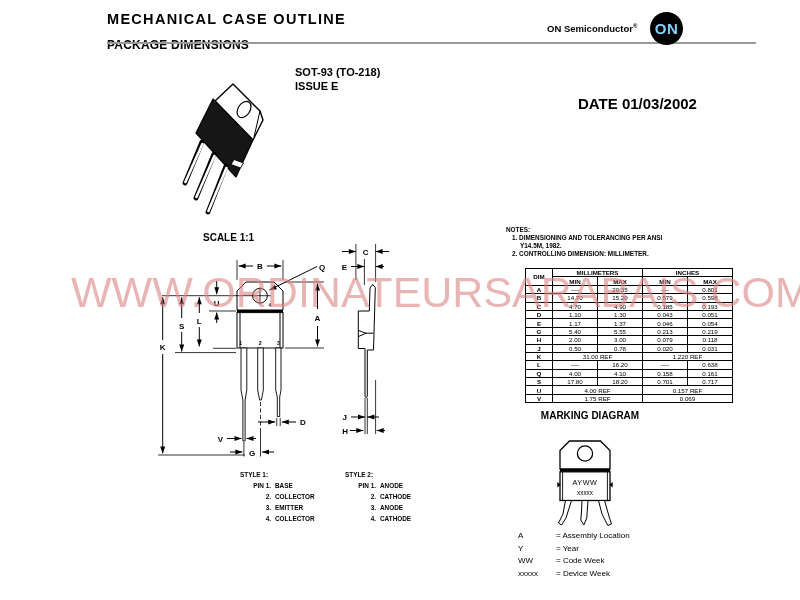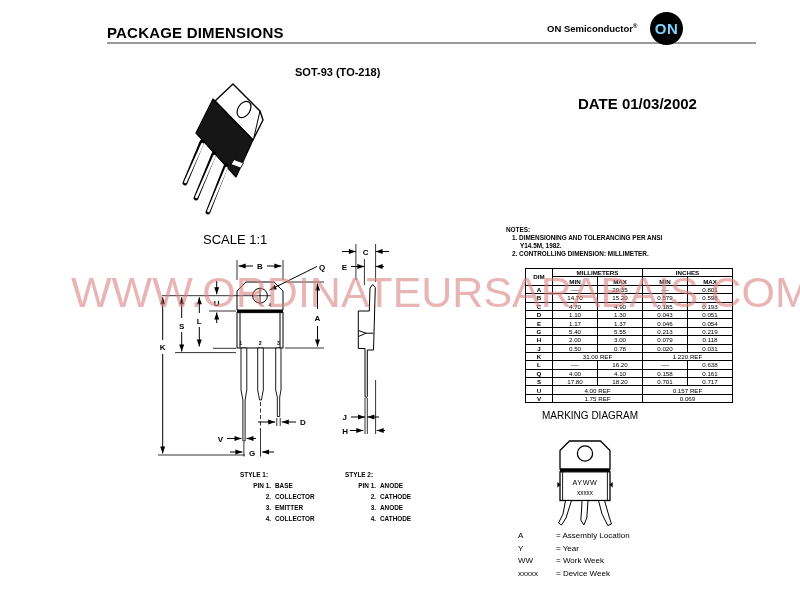--- a/index.html
+++ b/index.html
@@ -1,45 +1,45 @@
 <!DOCTYPE html>
 <html><head>
 <meta charset="utf-8">
 <style>
   html,body{margin:0;padding:0;background:#fff;}
   .page{position:relative;width:800px;height:600px;background:#fff;overflow:hidden;
         font-family:"Liberation Sans",sans-serif;color:#000;}
   .abs{position:absolute;}
 
   .title{left:107px;top:11px;font-size:14.5px;font-weight:bold;letter-spacing:1.3px;white-space:nowrap;}
-  .subtitle{left:107px;top:24px;font-size:15px;font-weight:bold;letter-spacing:.2px;}
+  .subtitle{left:107px;top:38px;font-size:12px;font-weight:bold;letter-spacing:.2px;}
   .rule{left:107px;top:42px;width:649px;height:2px;background:#9a9a9a;}
   .brand{left:547px;top:23px;font-size:9.5px;font-weight:bold;white-space:nowrap;}
   .brand .reg{font-size:6px;vertical-align:super;}
   .logo{left:650px;top:12px;width:33px;height:33px;background:#000;border-radius:50%;
         color:#7dd3fc;display:flex;align-items:center;justify-content:center;
         font-weight:bold;font-size:15px;letter-spacing:.5px;}
 
   .case-block{left:295px;top:66px;width:160px;text-align:left;font-size:11px;font-weight:bold;line-height:13.5px;}
   .date{left:578px;top:95px;font-size:15px;font-weight:bold;}
 
-  .scale{left:203px;top:232px;font-size:13px;font-weight:normal;}
+  .scale{left:203px;top:232px;font-size:10px;font-weight:bold;}
 
   .notes{left:506px;top:226px;font-size:6.4px;line-height:8px;font-weight:bold;white-space:nowrap;}
   .notes .n1{margin-left:6px;}
   .notes .n2{margin-left:14px;}
   .notes .n3{margin-left:6px;}
 
   .dim-table{left:525px;top:268px;border-collapse:collapse;font-size:6.2px;line-height:7px;background:#fff;}
   .dim-table td,.dim-table th{border:1px solid #000;text-align:center;padding:0 1px;height:7.4px;font-weight:normal;}
   .dim-table th{font-weight:bold;}
   .dim-table .c-dim{width:24px;font-weight:bold;}
   .dim-table .c-v{width:42px;}
 
-  .marking-title{left:533px;top:410px;width:114px;text-align:center;font-size:10px;font-weight:normal;white-space:nowrap;}
+  .marking-title{left:533px;top:410px;width:114px;text-align:center;font-size:10px;font-weight:bold;white-space:nowrap;}
   .legend{left:518px;top:530px;font-size:8px;line-height:12.6px;}
   .legend-row{display:flex;}
   .legend-sym{width:38px;}
 
   .style-block{font-size:6.4px;line-height:10.9px;font-weight:bold;white-space:nowrap;}
   .s1{left:240px;top:470px;}
   .s2{left:345px;top:470px;}
   .pins{margin-left:8px;}
   .pin-row{display:flex;}
   .pin-num{width:23px;text-align:right;margin-right:4px;}
@@ -52,27 +52,29 @@
   .pinlbl{font-size:5.2px;font-weight:bold;}
   .pinlbl4{font-size:4.8px;font-weight:bold;}
   .mark-code{font-size:7.2px;letter-spacing:.6px;}
   .mark-code2{font-size:6.4px;}
 </style>
 </head>
 <body>
 
 <div class="page">
 
+  <div class="abs title">MECHANICAL CASE OUTLINE</div>
   <div class="abs subtitle">PACKAGE DIMENSIONS</div>
   <div class="abs rule"></div>
   <div class="abs brand"><span>ON Semiconductor</span><span class="reg">®</span></div>
   <div class="abs logo">ON</div>
 
   <div class="abs case-block">
     <div>SOT-93 (TO-218)</div>
+    <div>ISSUE E</div>
   </div>
   <div class="abs date">DATE 01/03/2002</div>
 
   <svg class="abs" style="left:150px;top:70px;" width="180" height="160" viewBox="0 0 180 160">
     <g stroke="#000" fill="none">
       <polygon points="83,14 110,41 113,50 103,70 65,31" fill="#fff" stroke-width="1.4" stroke-linejoin="round"></polygon>
       <line x1="110" y1="41" x2="104" y2="67" stroke-width="1"></line>
       <ellipse cx="94" cy="39.5" rx="6" ry="8.8" transform="rotate(33 94 39.5)" fill="#fff" stroke-width="1.2"></ellipse>
       <polygon points="63,29 103,70 86,107 46,63" fill="#161616" stroke-width="1.2" stroke-linejoin="round"></polygon>
       <polygon points="84,89.5 93.5,93 90.5,98 81,94.5" fill="#fff" stroke-width="0.9"></polygon>
@@ -345,21 +347,21 @@
     <div class="legend-row">
         <span class="legend-sym">A</span>
         <span>= Assembly Location</span>
       </div>
     <div class="legend-row">
         <span class="legend-sym">Y</span>
         <span>= Year</span>
       </div>
     <div class="legend-row">
         <span class="legend-sym">WW</span>
-        <span>= Work Week</span>
+        <span>= Code Week</span>
       </div>
     <div class="legend-row">
         <span class="legend-sym">xxxxx</span>
         <span>= Device Week</span>
       </div>
   </div>
 
   <div class="abs style-block s1">
     <div class="style-title">STYLE 1:</div>
     <div class="pins">

